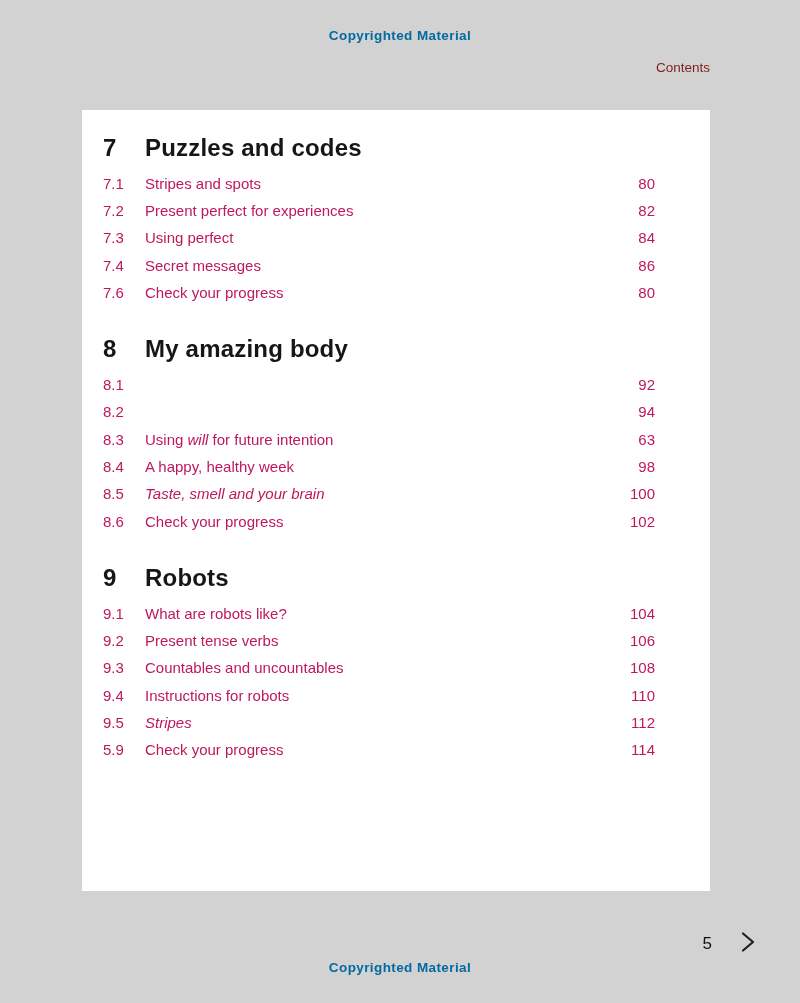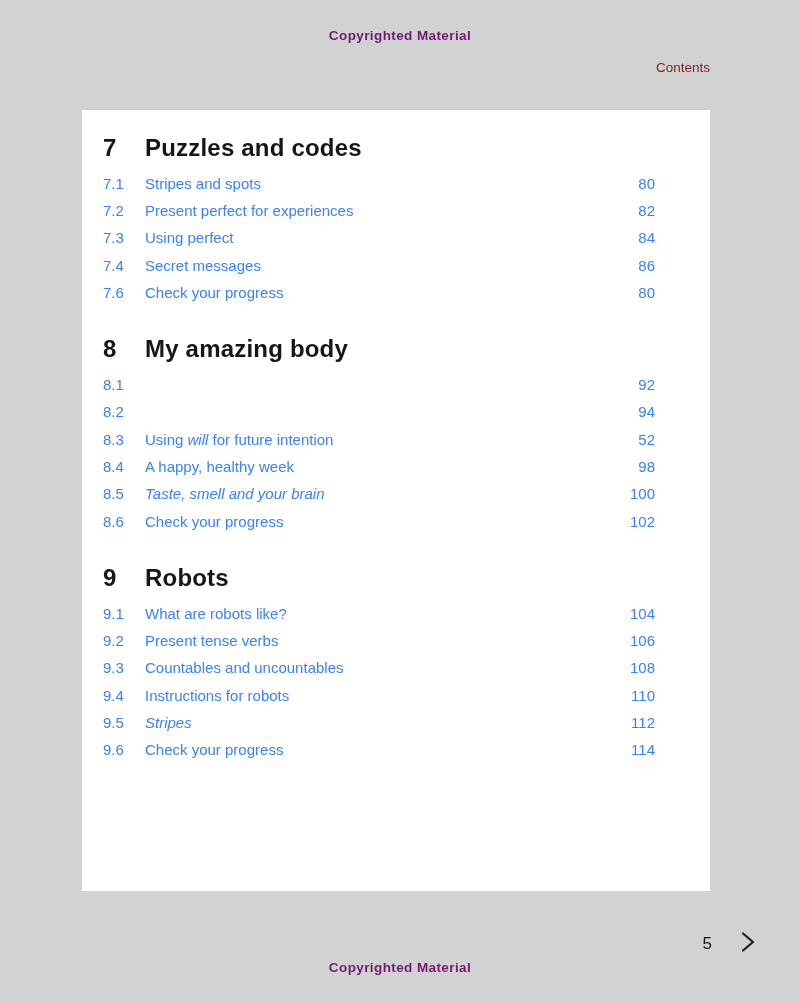--- a/index.html
+++ b/index.html
@@ -11,21 +11,21 @@
     background: #d2d2d2;
     font-family: "Liberation Sans", sans-serif;
     color: #1d1d1d;
     overflow: hidden;
   }
   .copyright {
     position: absolute;
     left: 0;
     width: 100%;
     text-align: center;
-    color: #701a75;
+    color: #0369a1;
     font-size: 13.5px;
     font-weight: 700;
     letter-spacing: 0.4px;
   }
   .copyright.top { top: 28px; }
   .copyright.bottom { top: 960px; }
 
   .contents-label {
     position: absolute;
     top: 60px;
@@ -57,21 +57,21 @@
     margin-bottom: 12px;
     letter-spacing: 0.2px;
   }
 
   .row {
     display: grid;
     grid-template-columns: 42px 1fr auto;
     align-items: baseline;
     height: 27.3px;
     font-size: 15px;
-    color: #3b82f6;
+    color: #be185d;
   }
   .row .num { font-size: 15px; }
   .row .pg { text-align: right; font-size: 15px; }
   .it { font-style: italic; }
 
   .footer {
     position: absolute;
     top: 931px;
     right: 44px;
     display: flex;
@@ -141,21 +141,21 @@
           <span class="num">8.1</span>
           <span class="pg">92</span>
         </div>
         <div class="row">
           <span class="num">8.2</span>
           <span class="pg">94</span>
         </div>
         <div class="row">
           <span class="num">8.3</span>
           <span class="title"><span>Using </span><span class="it">will</span><span> for future intention</span></span>
-          <span class="pg">52</span>
+          <span class="pg">63</span>
         </div>
         <div class="row">
           <span class="num">8.4</span>
           <span class="title"><span>A happy, healthy week</span></span>
           <span class="pg">98</span>
         </div>
         <div class="row">
           <span class="num">8.5</span>
           <span class="title"><span class="it">Taste, smell and your brain</span></span>
           <span class="pg">100</span>
@@ -190,21 +190,21 @@
           <span class="num">9.4</span>
           <span class="title"><span>Instructions for robots</span></span>
           <span class="pg">110</span>
         </div>
         <div class="row">
           <span class="num">9.5</span>
           <span class="title"><span class="it">Stripes</span></span>
           <span class="pg">112</span>
         </div>
         <div class="row">
-          <span class="num">9.6</span>
+          <span class="num">5.9</span>
           <span class="title"><span>Check your progress</span></span>
           <span class="pg">114</span>
         </div>
       </div>
     </div>
 </div>
 
 <div class="footer">
   <span class="page-num">5</span>
   <button class="next-btn">

